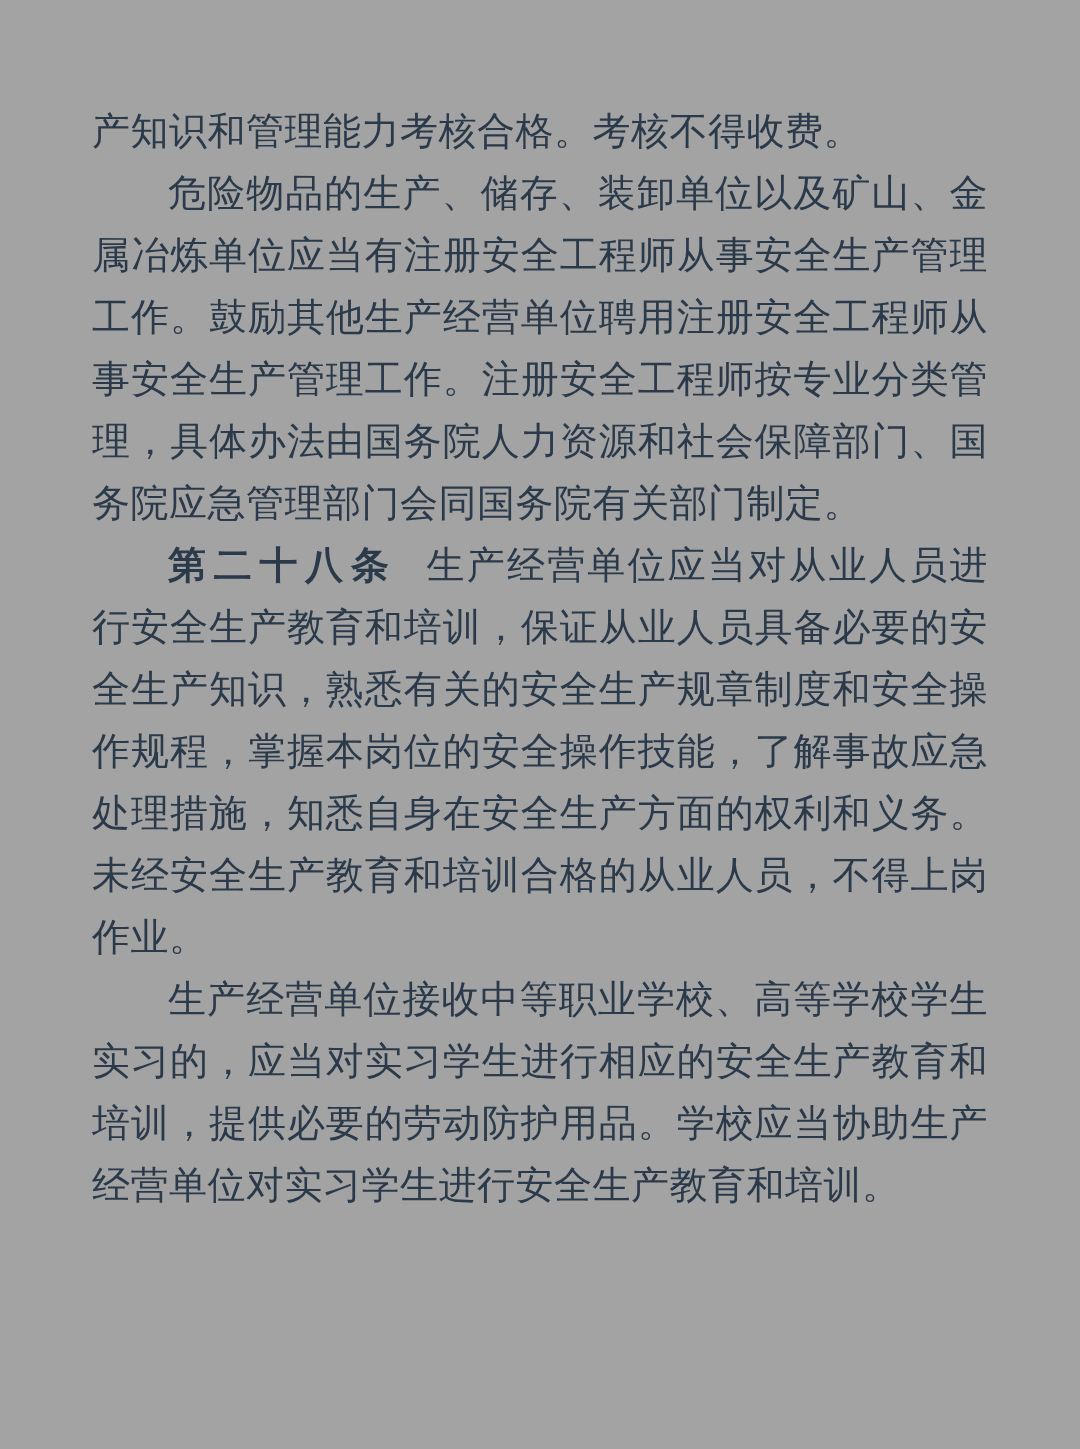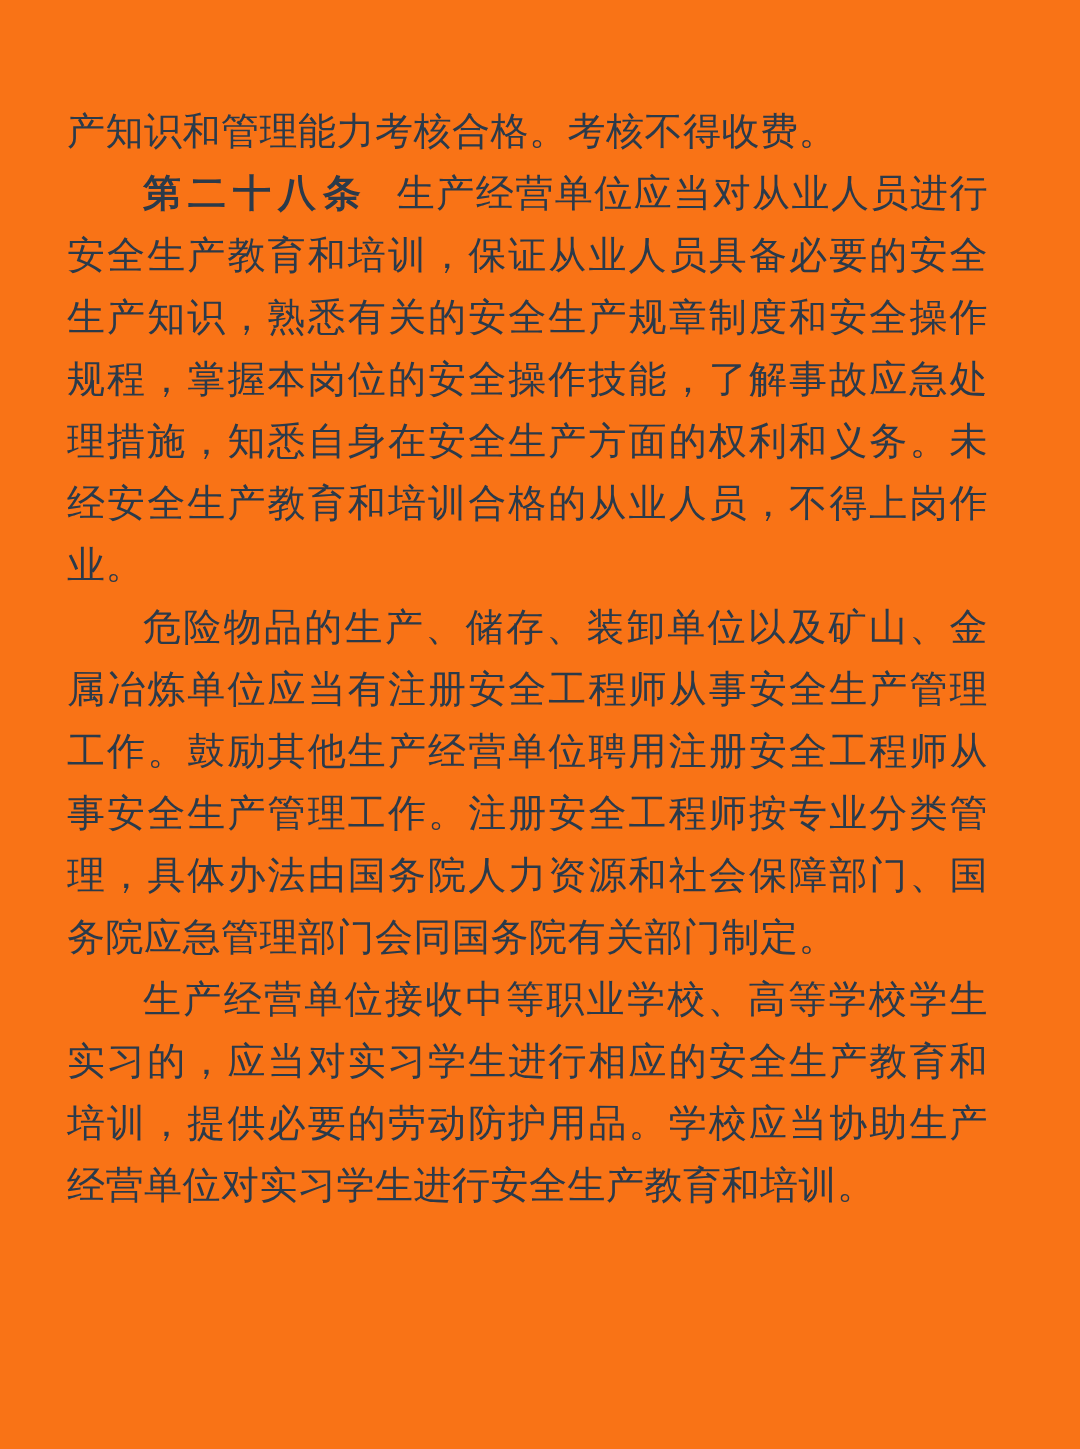--- a/index.html
+++ b/index.html
@@ -9,23 +9,23 @@
   }
   body {
     width: 1080px;
     height: 1449px;
     font-family: "DejaVu Serif", "Liberation Serif", serif;
   }
   .page {
     position: relative;
     width: 1080px;
     height: 1449px;
-    background: #f97316;
+    background: #a3a3a3;
     box-sizing: border-box;
-    padding: 100px 92px 40px 67px;
+    padding: 100px 92px 40px 92px;
     overflow: hidden;
   }
   .doc-body {
     color: #2b3a4a;
     font-size: 38px;
     line-height: 62px;
     text-align: justify;
     text-justify: inter-ideograph;
     letter-spacing: 0.5px;
   }
@@ -49,25 +49,25 @@
 <body>
 
 <div class="page">
   <div class="doc-body">
 
     <p class="para">
       <span>产知识和管理能力考核合格。考核不得收费。</span>
     </p>
 
     <p class="para indent">
-      <span class="article-label">第二十八条</span><span class="article-gap"></span><span>生产经营单位应当对从业人员进行安全生产教育和培训，保证从业人员具备必要的安全生产知识，熟悉有关的安全生产规章制度和安全操作规程，掌握本岗位的安全操作技能，了解事故应急处理措施，知悉自身在安全生产方面的权利和义务。未经安全生产教育和培训合格的从业人员，不得上岗作业。</span>
+      <span>危险物品的生产、储存、装卸单位以及矿山、金属冶炼单位应当有注册安全工程师从事安全生产管理工作。鼓励其他生产经营单位聘用注册安全工程师从事安全生产管理工作。注册安全工程师按专业分类管理，具体办法由国务院人力资源和社会保障部门、国务院应急管理部门会同国务院有关部门制定。</span>
     </p>
 
     <p class="para indent">
-      <span>危险物品的生产、储存、装卸单位以及矿山、金属冶炼单位应当有注册安全工程师从事安全生产管理工作。鼓励其他生产经营单位聘用注册安全工程师从事安全生产管理工作。注册安全工程师按专业分类管理，具体办法由国务院人力资源和社会保障部门、国务院应急管理部门会同国务院有关部门制定。</span>
+      <span class="article-label">第二十八条</span><span class="article-gap"></span><span>生产经营单位应当对从业人员进行安全生产教育和培训，保证从业人员具备必要的安全生产知识，熟悉有关的安全生产规章制度和安全操作规程，掌握本岗位的安全操作技能，了解事故应急处理措施，知悉自身在安全生产方面的权利和义务。未经安全生产教育和培训合格的从业人员，不得上岗作业。</span>
     </p>
 
 
     <p class="para indent">
       <span>生产经营单位接收中等职业学校、高等学校学生实习的，应当对实习学生进行相应的安全生产教育和培训，提供必要的劳动防护用品。学校应当协助生产经营单位对实习学生进行安全生产教育和培训。</span>
     </p>
 
   </div>
 </div>
 

